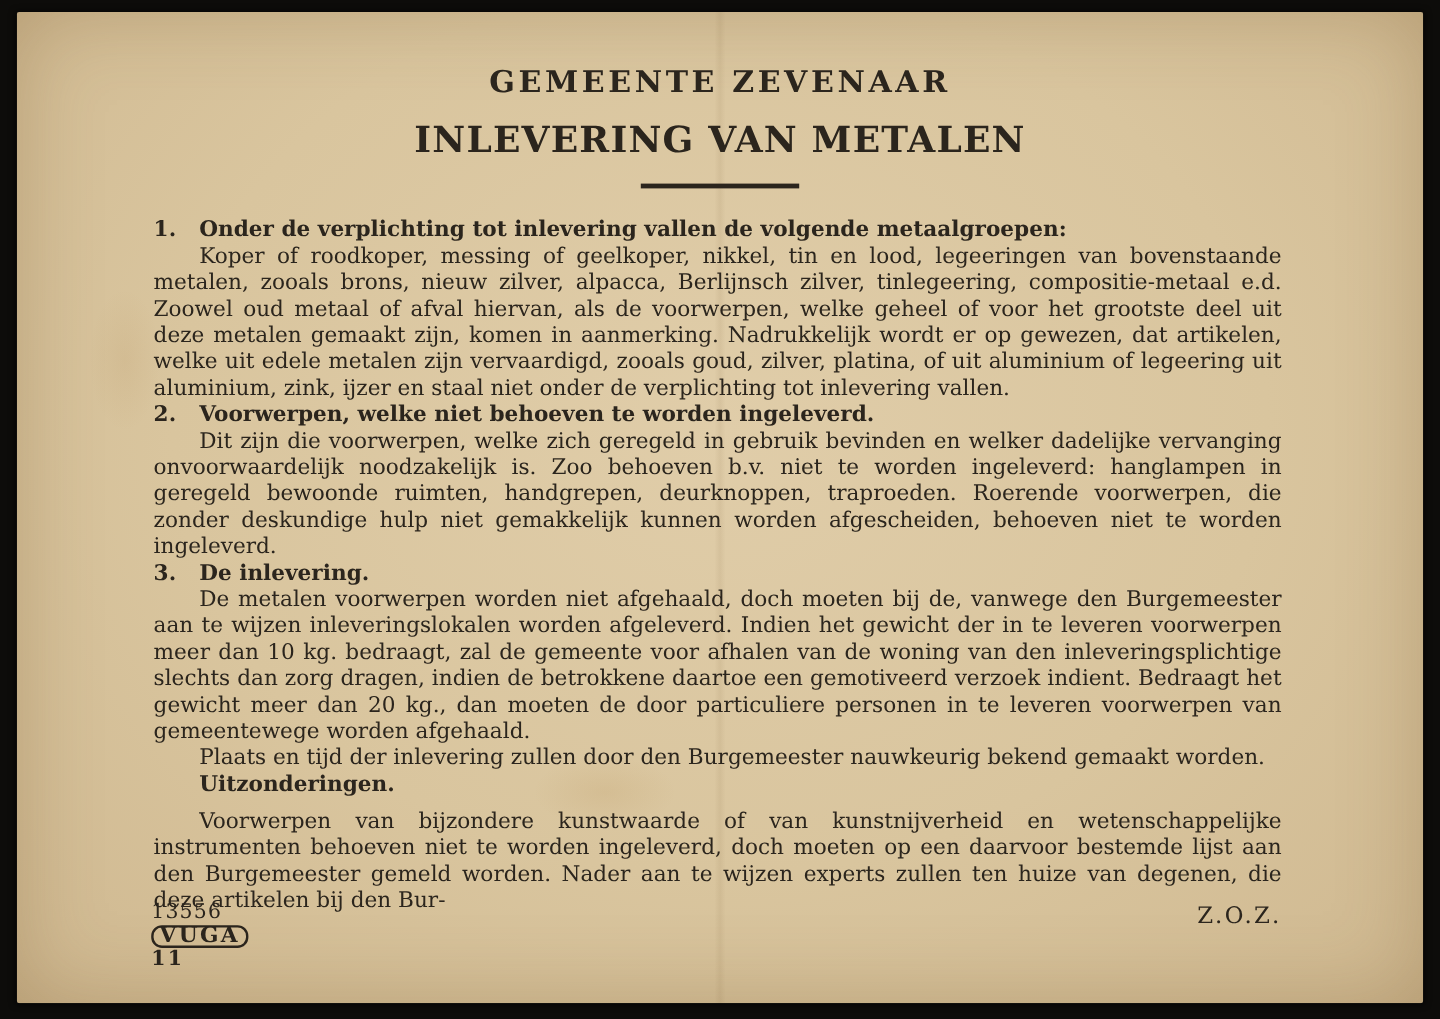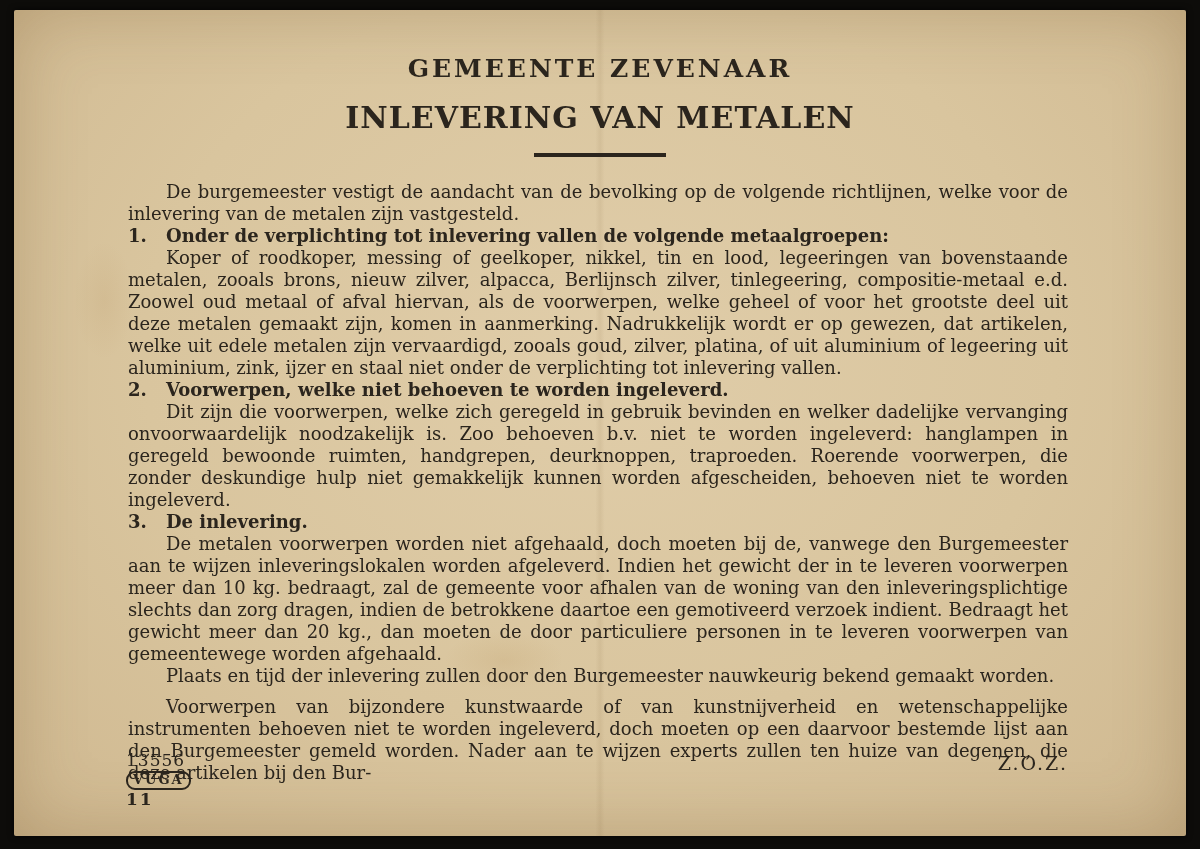--- a/index.html
+++ b/index.html
@@ -83,21 +83,21 @@
     line-height: 18px;
     text-align: left;
   }
   .print-code { letter-spacing: 1px; }
   .vuga-logo {
     display: inline-block;
     margin-top: 2px;
     border: 2px solid #2b251d;
     border-radius: 9px;
     padding: 0 5px 1px 5px;
-    font-size: 13px;
+    font-size: 18px;
     font-weight: 700;
     letter-spacing: 2px;
     line-height: 14px;
   }
   .sheet-number {
     width: 58px;
     letter-spacing: 2px;
     font-weight: 700;
   }
   .zoz-note {
@@ -117,21 +117,20 @@
     <div class="stain s1"></div>
     <div class="stain s2"></div>
 
     <div class="doc-header">
       <div class="municipality">GEMEENTE ZEVENAAR</div>
       <h1 class="doc-title">INLEVERING VAN METALEN</h1>
       <div class="title-rule"></div>
     </div>
 
     <div class="doc-body">
-      <p class="para">De burgemeester vestigt de aandacht van de bevolking op de volgende richtlijnen, welke voor de inlevering van de metalen zijn vastgesteld.</p>
 
       <div class="sect">
         <div class="sect-head">
           <span class="num">1.</span>
           <span class="head">Onder de verplichting tot inlevering vallen de volgende metaalgroepen:</span>
         </div>
         <p class="para">Koper of roodkoper, messing of geelkoper, nikkel, tin en lood, legeeringen van bovenstaande metalen, zooals brons, nieuw zilver, alpacca, Berlijnsch zilver, tinlegeering, compositie-metaal e.d. Zoowel oud metaal of afval hiervan, als de voorwerpen, welke geheel of voor het grootste deel uit deze metalen gemaakt zijn, komen in aanmerking. Nadrukkelijk wordt er op gewezen, dat artikelen, welke uit edele metalen zijn vervaardigd, zooals goud, zilver, platina, of uit aluminium of legeering uit aluminium, zink, ijzer en staal niet onder de verplichting tot inlevering vallen.</p>
       </div>
 
       <div class="sect">
@@ -145,20 +144,21 @@
       <div class="sect">
         <div class="sect-head">
           <span class="num">3.</span>
           <span class="head">De inlevering.</span>
         </div>
         <p class="para">De metalen voorwerpen worden niet afgehaald, doch moeten bij de, vanwege den Burgemeester aan te wijzen inleveringslokalen worden afgeleverd. Indien het gewicht der in te leveren voorwerpen meer dan 10 kg. bedraagt, zal de gemeente voor afhalen van de woning van den inleveringsplichtige slechts dan zorg dragen, indien de betrokkene daartoe een gemotiveerd verzoek indient. Bedraagt het gewicht meer dan 20 kg., dan moeten de door particuliere personen in te leveren voorwerpen van gemeentewege worden afgehaald.</p>
       </div>
 
       <p class="para">Plaats en tijd der inlevering zullen door den Burgemeester nauwkeurig bekend gemaakt worden.</p>
 
+      <p class="subhead">Uitzonderingen.</p>
 
       <p class="para gap-before">Voorwerpen van bijzondere kunstwaarde of van kunstnijverheid en wetenschappelijke instrumenten behoeven niet te worden ingeleverd, doch moeten op een daarvoor bestemde lijst aan den Burgemeester gemeld worden. Nader aan te wijzen experts zullen ten huize van degenen, die deze artikelen bij den Bur-</p>
     </div>
 
     <div class="footer-left">
       <div class="print-code">13556</div>
       <div>
         <span class="vuga-logo">VUGA</span>
       </div>
       <div class="sheet-number">11</div>

